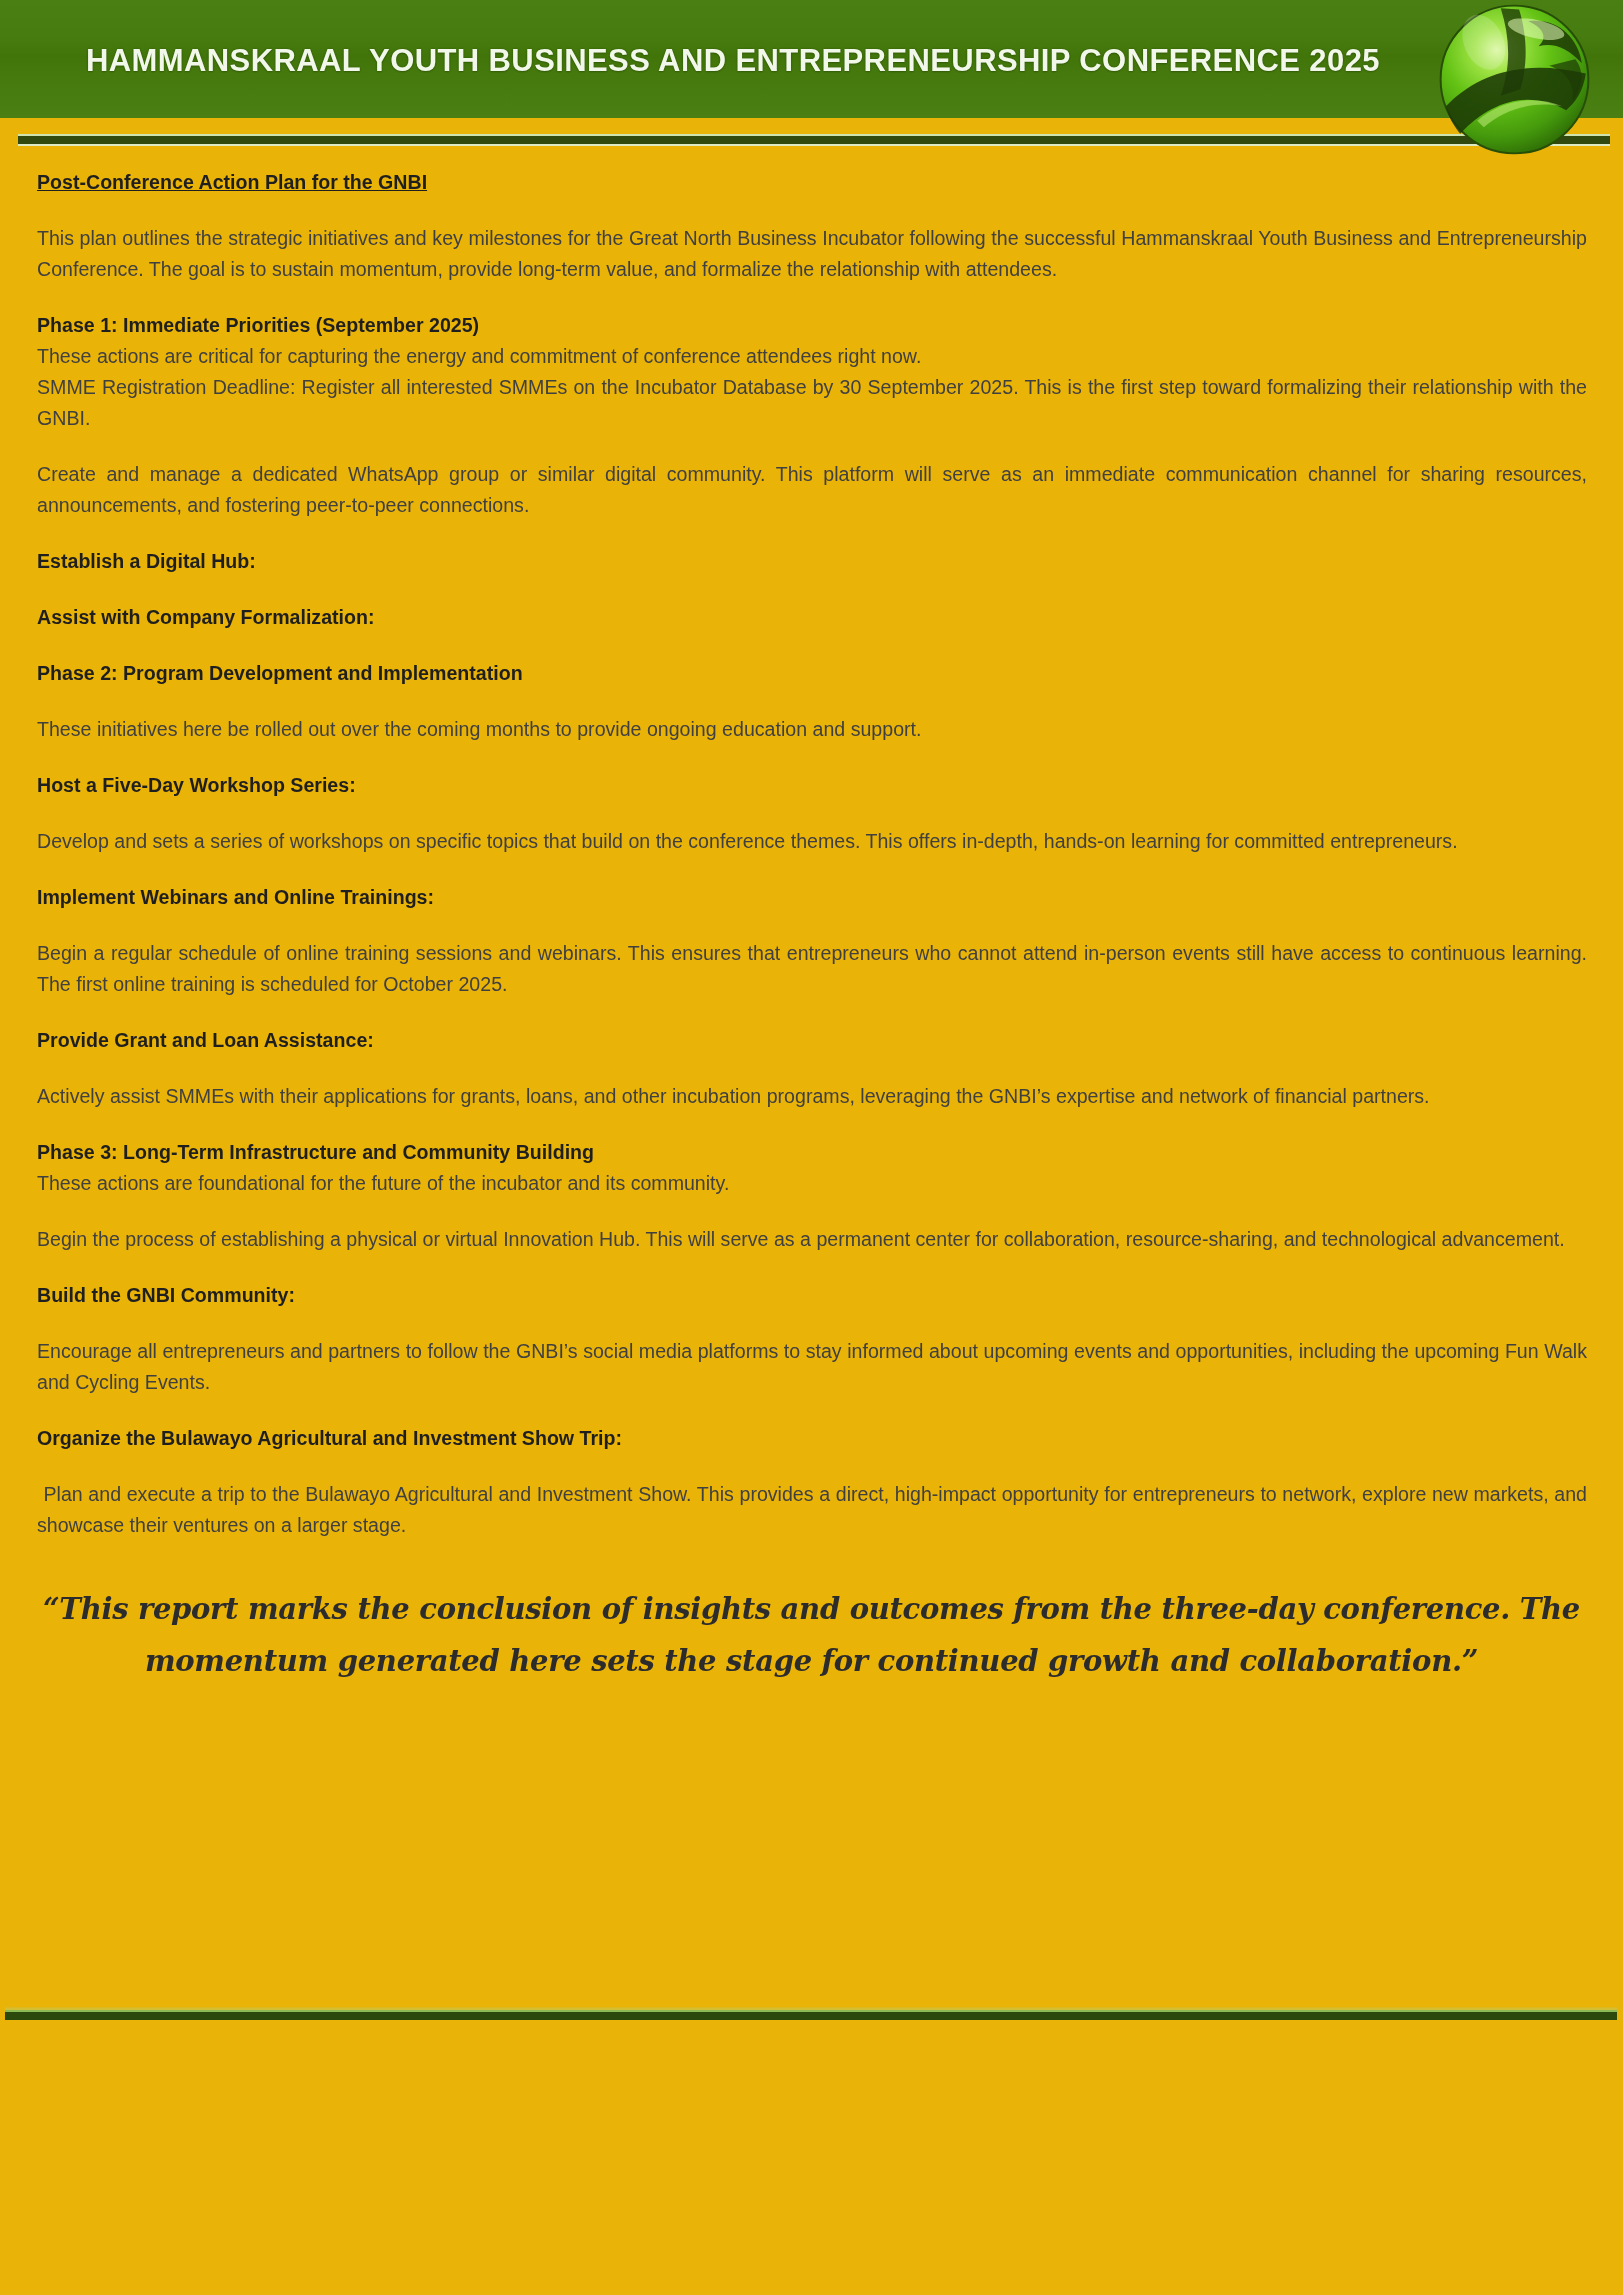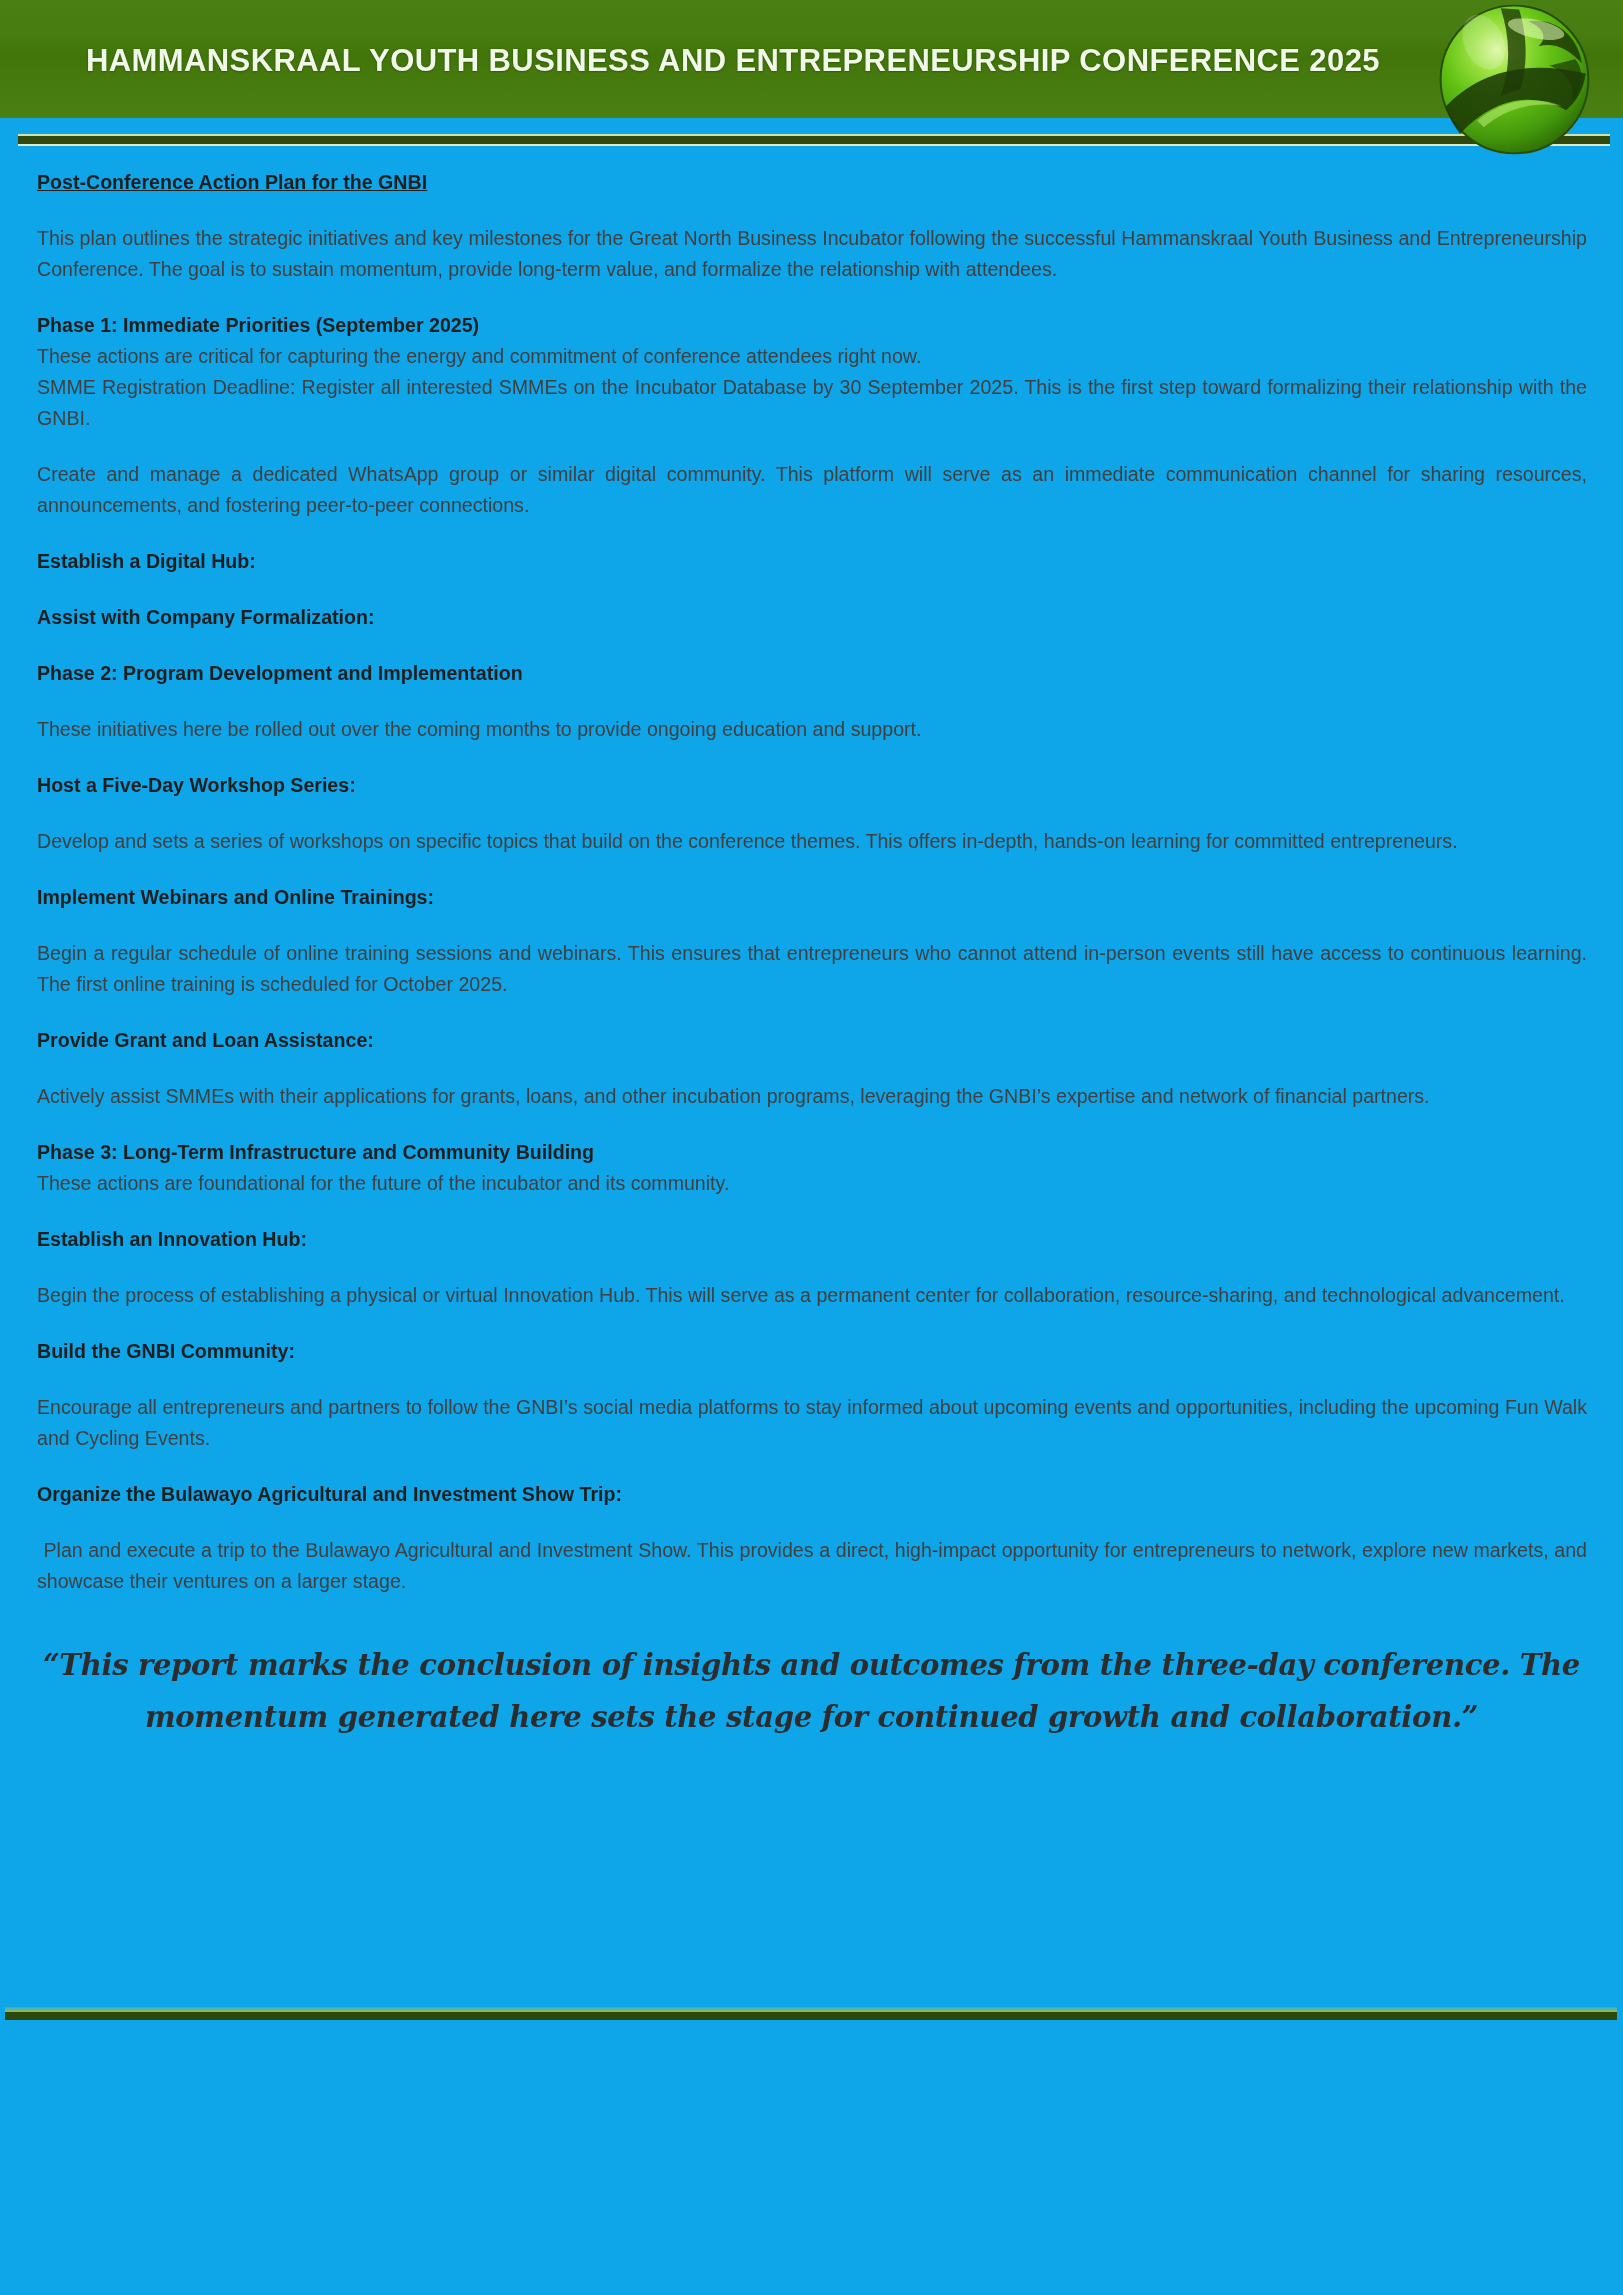--- a/index.html
+++ b/index.html
@@ -1,20 +1,20 @@
 <!DOCTYPE html>
 <html style="font-size:10.5px"><head>
 <meta charset="utf-8">
 <style>
   html, body { margin: 0; padding: 0; background: #ffffff; }
   .page {
     position: relative;
     width: 1623px;
     height: 2295px;
-    background: #0ea5e9;
+    background: #eab308;
     overflow: hidden;
     font-family: "Liberation Sans", sans-serif;
   }
 
   
   .topbar {
     position: relative;
     height: 118px;
     background: linear-gradient(180deg, #4a8013 0%, #477c10 30%, #417509 48%, #45790d 62%, #4a8013 100%);
     display: flex;
@@ -140,21 +140,20 @@
     <p class="blk h">Phase 2: Program Development and Implementation</p>
     <p class="blk p">These initiatives here be rolled out over the coming months to provide ongoing education and support.</p>
     <p class="blk h">Host a Five-Day Workshop Series:</p>
     <p class="blk p">Develop and sets a series of workshops on specific topics that build on the conference themes. This offers in-depth, hands-on learning for committed entrepreneurs.</p>
     <p class="blk h">Implement Webinars and Online Trainings:</p>
     <p class="blk p">Begin a regular schedule of online training sessions and webinars. This ensures that entrepreneurs who cannot attend in-person events still have access to continuous learning. The first online training is scheduled for October 2025.</p>
     <p class="blk h">Provide Grant and Loan Assistance:</p>
     <p class="blk p">Actively assist SMMEs with their applications for grants, loans, and other incubation programs, leveraging the GNBI’s expertise and network of financial partners.</p>
     <p class="blk h">Phase 3: Long-Term Infrastructure and Community Building</p>
     <p class="blk p tight">These actions are foundational for the future of the incubator and its community.</p>
-    <p class="blk h">Establish an Innovation Hub:</p>
     <p class="blk p">Begin the process of establishing a physical or virtual Innovation Hub. This will serve as a permanent center for collaboration, resource-sharing, and technological advancement.</p>
     <p class="blk h">Build the GNBI Community:</p>
     <p class="blk p">Encourage all entrepreneurs and partners to follow the GNBI’s social media platforms to stay informed about upcoming events and opportunities, including the upcoming Fun Walk and Cycling Events.</p>
     <p class="blk h">Organize the Bulawayo Agricultural and Investment Show Trip:</p>
     <p class="blk p indent">Plan and execute a trip to the Bulawayo Agricultural and Investment Show. This provides a direct, high-impact opportunity for entrepreneurs to network, explore new markets, and showcase their ventures on a larger stage.</p>
   </main>
 
   <div class="quote">“This report marks the conclusion of insights and outcomes from the three-day conference. The momentum generated here sets the stage for continued growth and collaboration.”</div>
 
   <div class="footer-bar"></div>

